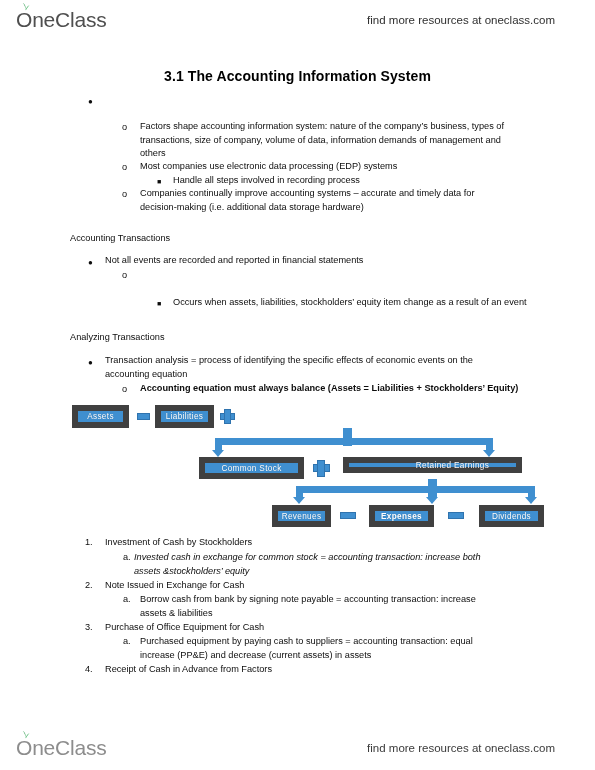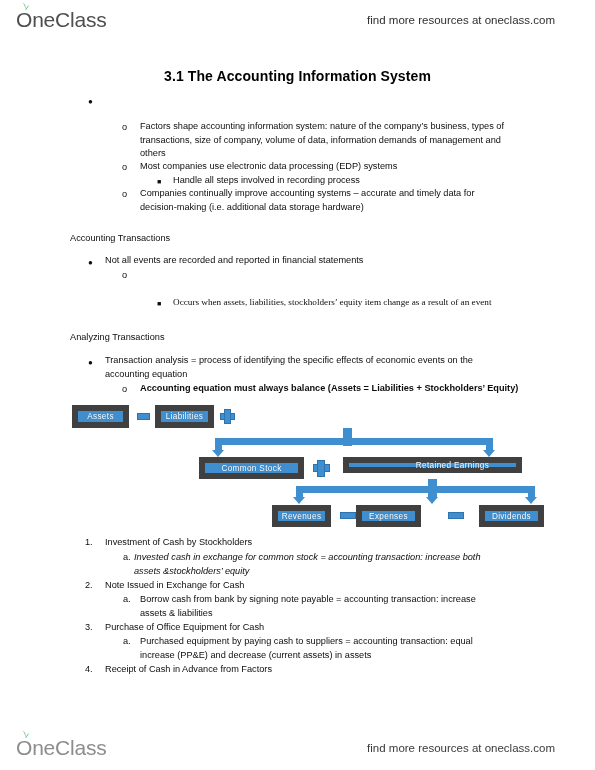--- a/index.html
+++ b/index.html
@@ -196,21 +196,21 @@
   <div class="txt" style="left:140px; top:187px; width:360px;">Companies continually improve accounting systems – accurate and timely data for decision-making (i.e. additional data storage hardware)</div>
 
   <div class="heading-plain" style="top:232px;">Accounting Transactions</div>
 
   <div class="marker disc" style="left:88px; top:256px;">●</div>
   <div class="txt" style="left:105px; top:254px; width:400px;">Not all events are recorded and reported in financial statements</div>
 
   <div class="marker" style="left:122px; top:269px;">o</div>
 
   <div class="marker square" style="left:157px; top:297px;">■</div>
-  <div class="txt" style="left:173px; top:296px; width:356px;font-family:Liberation Serif, serif;">Occurs when assets, liabilities, stockholders’ equity item change as a result of an event</div>
+  <div class="txt" style="left:173px; top:296px; width:356px;">Occurs when assets, liabilities, stockholders’ equity item change as a result of an event</div>
 
   <div class="heading-plain" style="top:331px;">Analyzing Transactions</div>
 
   <div class="marker disc" style="left:88px; top:356px;">●</div>
   <div class="txt" style="left:105px; top:354px; width:400px;">Transaction analysis = process of identifying the specific effects of economic events on the accounting equation</div>
 
   <div class="marker" style="left:122px; top:383px;">o</div>
   <div class="txt bold" style="left:140px; top:382px; width:400px;">Accounting equation must always balance (Assets = Liabilities + Stockholders’ Equity)</div>
 
   <div class="diagram">
@@ -245,21 +245,21 @@
     <div class="conn" style="left:428px; top:92px; width:9px; height:8px;"></div>
     <div class="conn" style="left:528px; top:92px; width:7px; height:8px;"></div>
     <div class="arrowhead" style="left:293px; top:99px;"></div>
     <div class="arrowhead" style="left:426px; top:99px;"></div>
     <div class="arrowhead" style="left:525px; top:99px;"></div>
 
     <div class="dbox" style="left:272px; top:107px; width:59px; height:22px;">Revenues</div>
 
     <div class="op op-eq" style="left:340px; top:114px; width:16px; height:7px;"></div>
 
-    <div class="dbox" style="left:356px; top:107px; width:65px; height:22px;">Expenses</div>
+    <div class="dbox" style="left:369px; top:107px; width:65px; height:22px;font-weight:bold;">Expenses</div>
 
     <div class="op op-eq" style="left:448px; top:114px; width:16px; height:7px;"></div>
 
     <div class="dbox" style="left:479px; top:107px; width:65px; height:22px;">Dividends</div>
   </div>
 
   <div class="marker" style="left:85px; top:536px;">1.</div>
   <div class="txt" style="left:105px; top:536px; width:400px;">Investment of Cash by Stockholders</div>
 
   <div class="marker" style="left:123px; top:551px;">a.</div>

